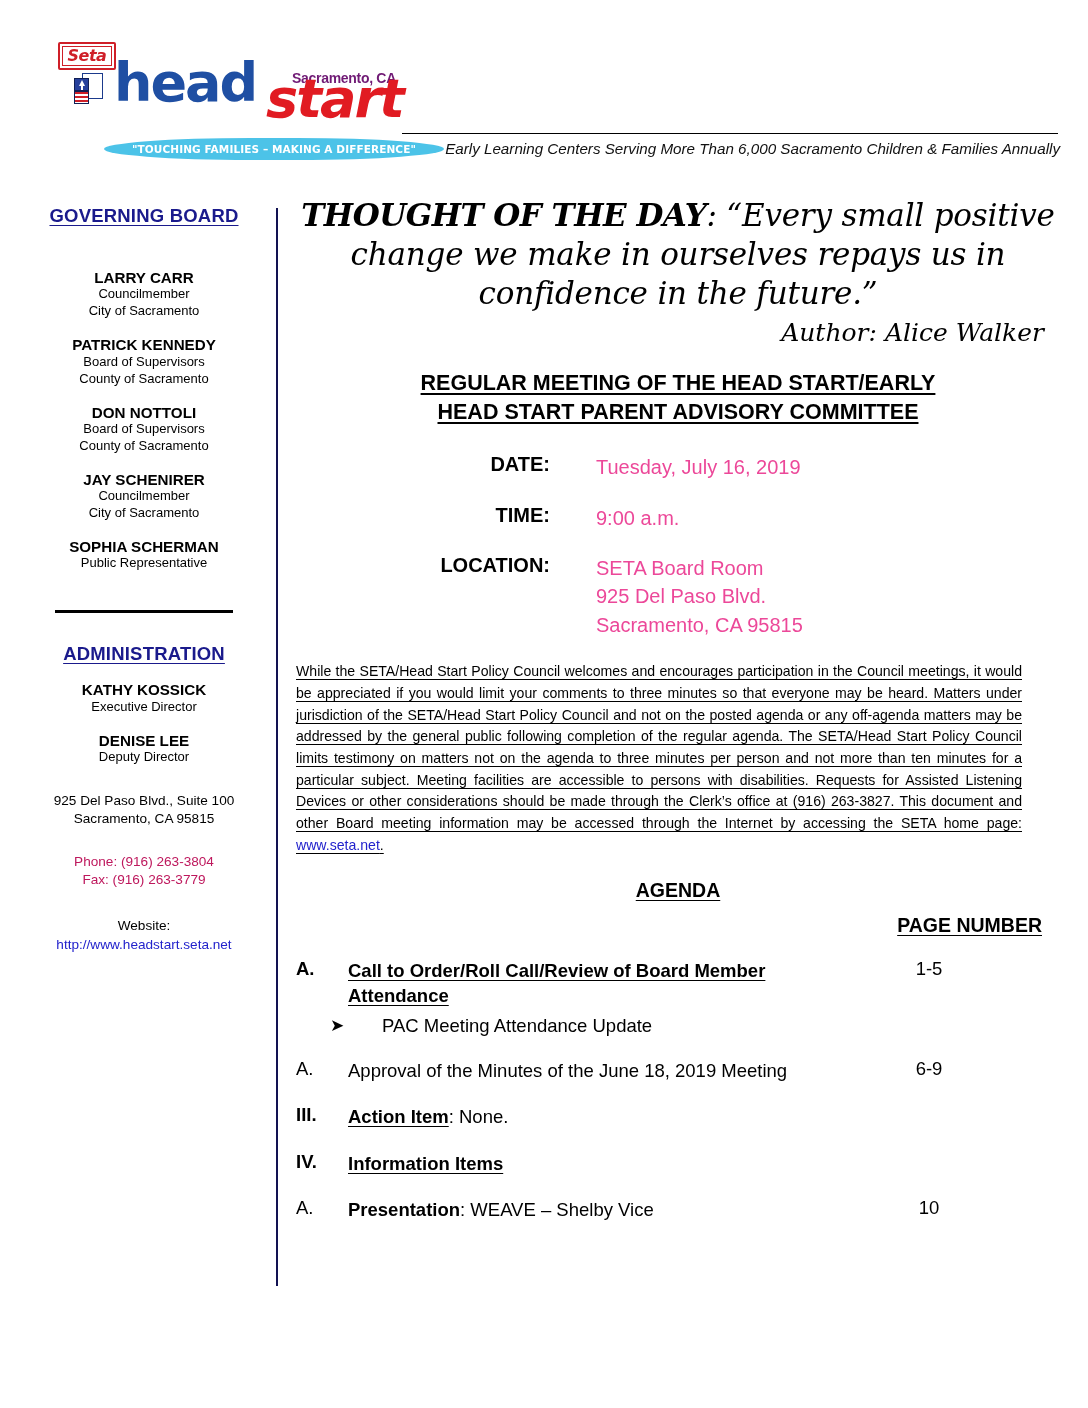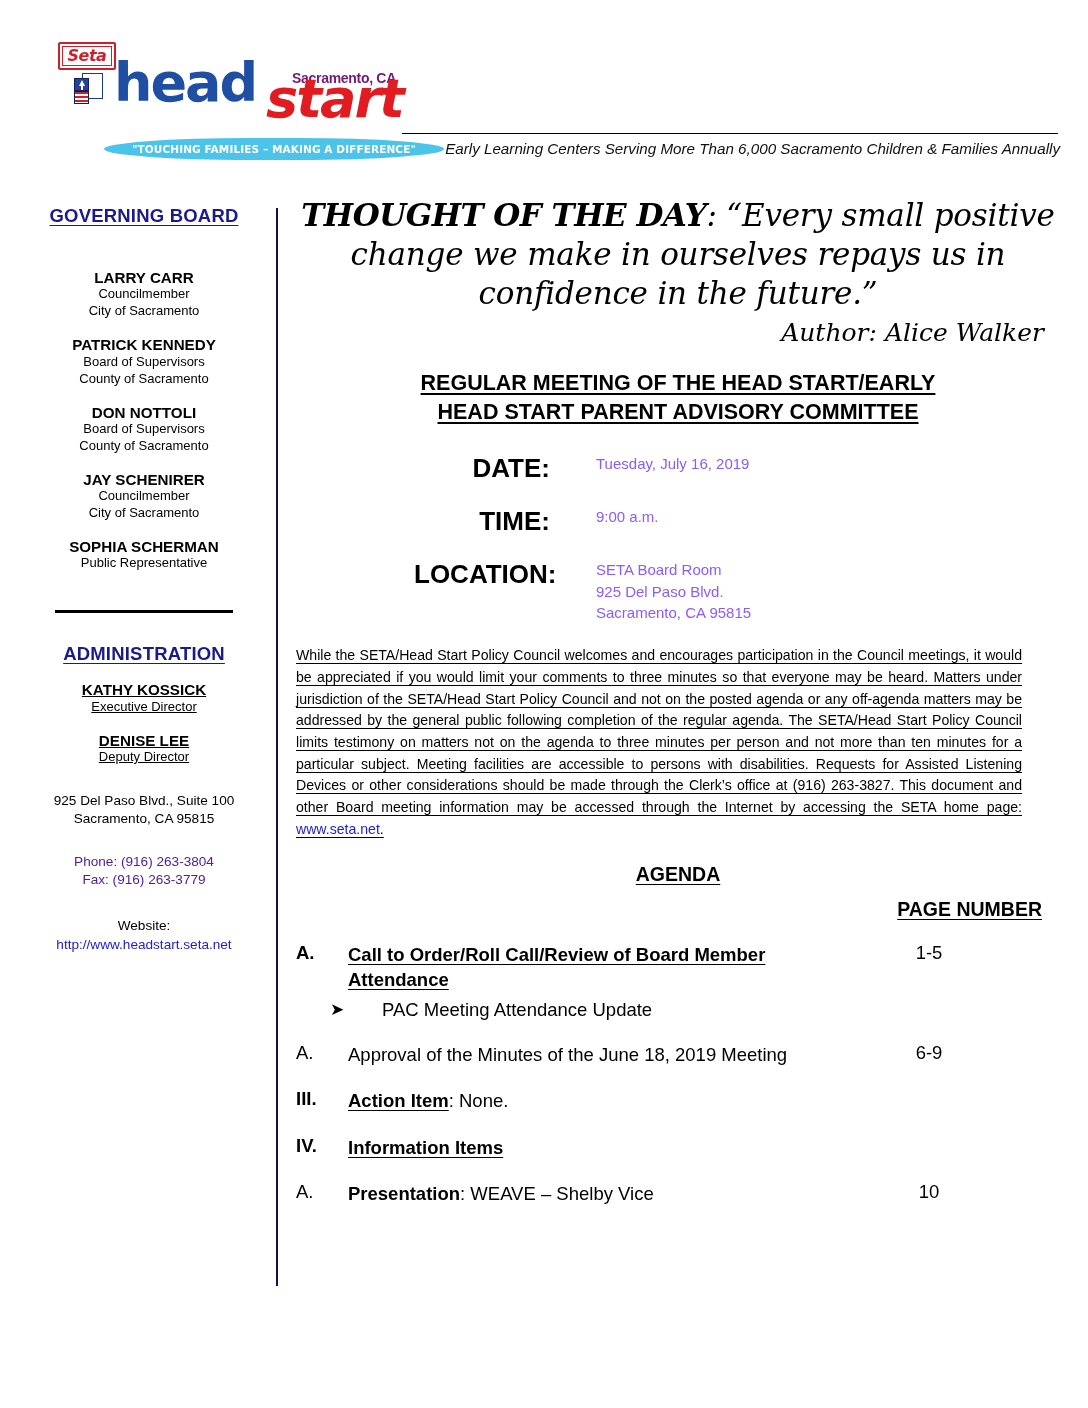--- a/index.html
+++ b/index.html
@@ -194,34 +194,34 @@
     line-height: 1.3;
   }
   .member-block { margin-top: 16px; }
   #board-list { margin-top: 42px; }
   #side-rule {
     width: 178px;
     margin: 38px auto 0 auto;
     border-top: 3px solid #000;
   }
   #admin-head-wrap { margin-top: 30px; }
-  #admin-list { margin-top: 4px; text-decoration: underline; }
+  #admin-list { margin-top: 4px; }
   .addr-block {
     margin-top: 26px;
     font-family: "Liberation Sans", sans-serif;
     font-size: 13.6px;
     line-height: 1.35;
     color: #000;
   }
   .contact-block {
     margin-top: 24px;
     font-family: "Liberation Sans", sans-serif;
     font-size: 13.6px;
     line-height: 1.35;
-    color: #4c1d95;
+    color: #be185d;
   }
   .web-block {
     margin-top: 28px;
     font-family: "Liberation Sans", sans-serif;
     font-size: 13.6px;
     line-height: 1.35;
     color: #000;
   }
   .web-url { color: #2222cc; }
 
@@ -290,31 +290,31 @@
   }
   .detail-row {
     display: flex;
     margin-bottom: 22px;
   }
   .detail-label {
     width: 136px;
     text-align: right;
     font-family: "Liberation Sans", sans-serif;
     font-weight: bold;
-    font-size: 26px;
+    font-size: 20px;
     color: #000;
     flex: 0 0 auto;
     padding-right: 0;
   }
   .detail-value {
     margin-left: 46px;
     font-family: "Liberation Sans", sans-serif;
-    font-size: 15px;
+    font-size: 20px;
     line-height: 1.42;
-    color: #8b5cf6;
+    color: #ec4899;
   }
 
   
   #disclaimer {
     margin-top: 10px;
     width: 726px;
     font-family: "Liberation Sans", sans-serif;
     font-size: 14.1px;
     line-height: 1.54;
     text-align: justify;

